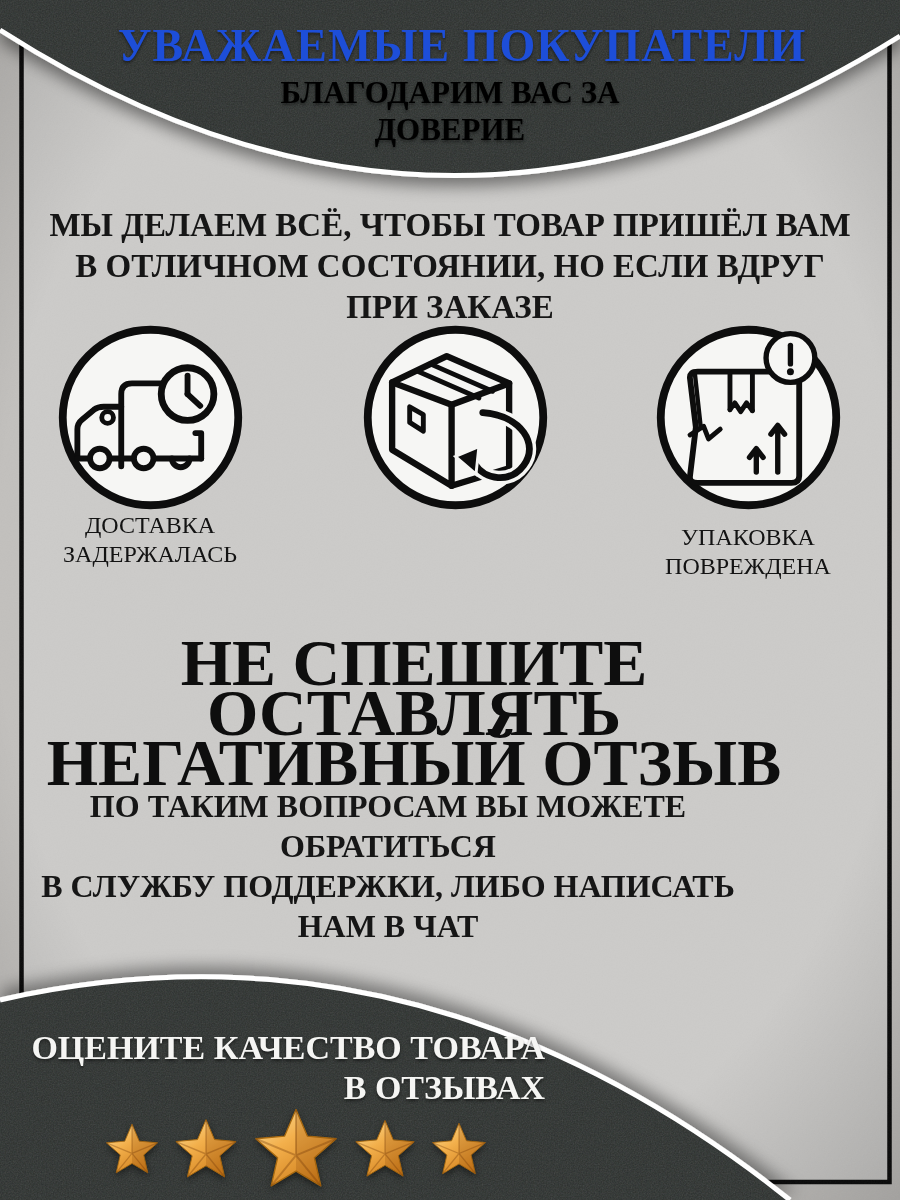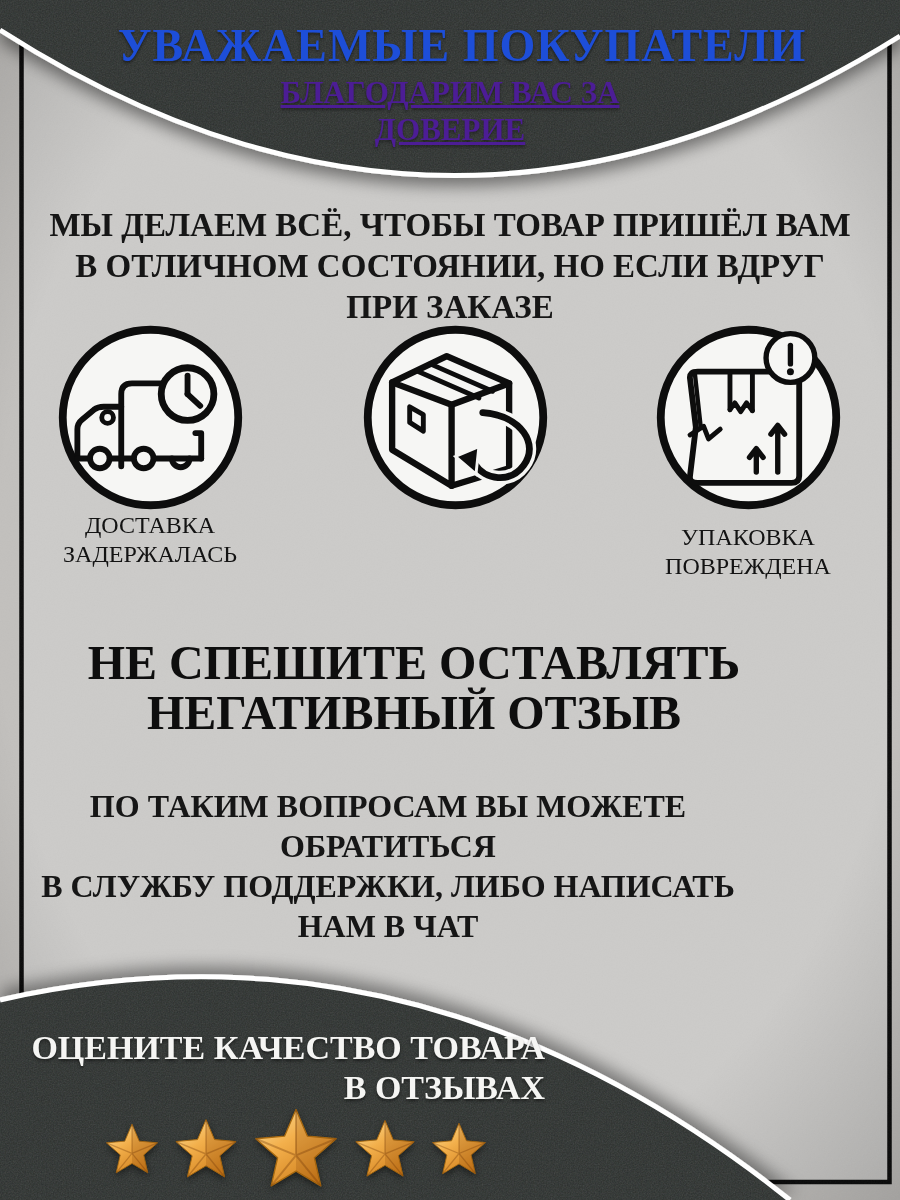--- a/index.html
+++ b/index.html
@@ -1,30 +1,30 @@
 <!DOCTYPE html>
 <html><head>
 <meta charset="utf-8">
 <style>
   html,body{margin:0;padding:0;}
   body{width:900px;height:1200px;overflow:hidden;background:#c2c0bd;}
   .canvas{position:relative;width:900px;height:1200px;font-family:"Liberation Serif","DejaVu Serif",serif;overflow:hidden;}
   .bg{position:absolute;left:0;top:0;z-index:0;}
   .txt{position:absolute;z-index:3;white-space:pre-line;text-align:center;font-weight:700;}
   .header-title{left:12px;top:20px;width:900px;font-size:46px;line-height:52px;color:#1d4ed8;letter-spacing:1px;text-shadow:0 2px 3px rgba(0,0,0,.45);}
-  .header-sub{left:0;top:74px;width:900px;font-size:31px;line-height:37px;color:#4c1d95;text-shadow:0 2px 3px rgba(0,0,0,.4);text-decoration:underline;}
+  .header-sub{left:0;top:74px;width:900px;font-size:31px;line-height:37px;color:#000000;text-shadow:0 2px 3px rgba(0,0,0,.4);}
   .intro{left:0;top:205px;width:900px;font-size:33px;line-height:41px;color:#161616;}
   .issues{position:absolute;left:0;top:320px;width:900px;height:290px;z-index:3;}
   .issue{position:absolute;display:flex;flex-direction:column;align-items:center;}
   .issue-1{left:35px;width:230px;}
   .issue-2{left:330px;width:250px;}
   .issue-3{left:625px;width:246px;gap:12px;}
   .issue svg.icon{width:195px;height:195px;}
   .issue-label{margin-top:-4px;font-weight:400;font-size:24px;line-height:29px;color:#131313;text-align:center;white-space:pre-line;}
-  .warning{left:0;top:638px;width:828px;font-size:48px;line-height:50px;color:#0e0e0e;letter-spacing:0px;}
+  .warning{left:0;top:638px;width:828px;font-size:66px;line-height:50px;color:#0e0e0e;letter-spacing:0px;}
   .support{left:0;top:786px;width:776px;font-size:32px;line-height:40px;color:#161616;}
   .footer-text{left:0;top:1028px;width:545px;font-size:34px;line-height:40px;color:#f5f5f3;text-shadow:0 2px 3px rgba(0,0,0,.5);text-align:right;}
   .stars-row{position:absolute;left:104px;top:1104px;width:400px;height:92px;z-index:3;display:flex;align-items:center;gap:13px;}
   .stars-row svg{display:block;filter:drop-shadow(0 3px 3px rgba(0,0,0,.45));}
 </style>
 </head>
 <body>
 
 <div class="canvas">
 

